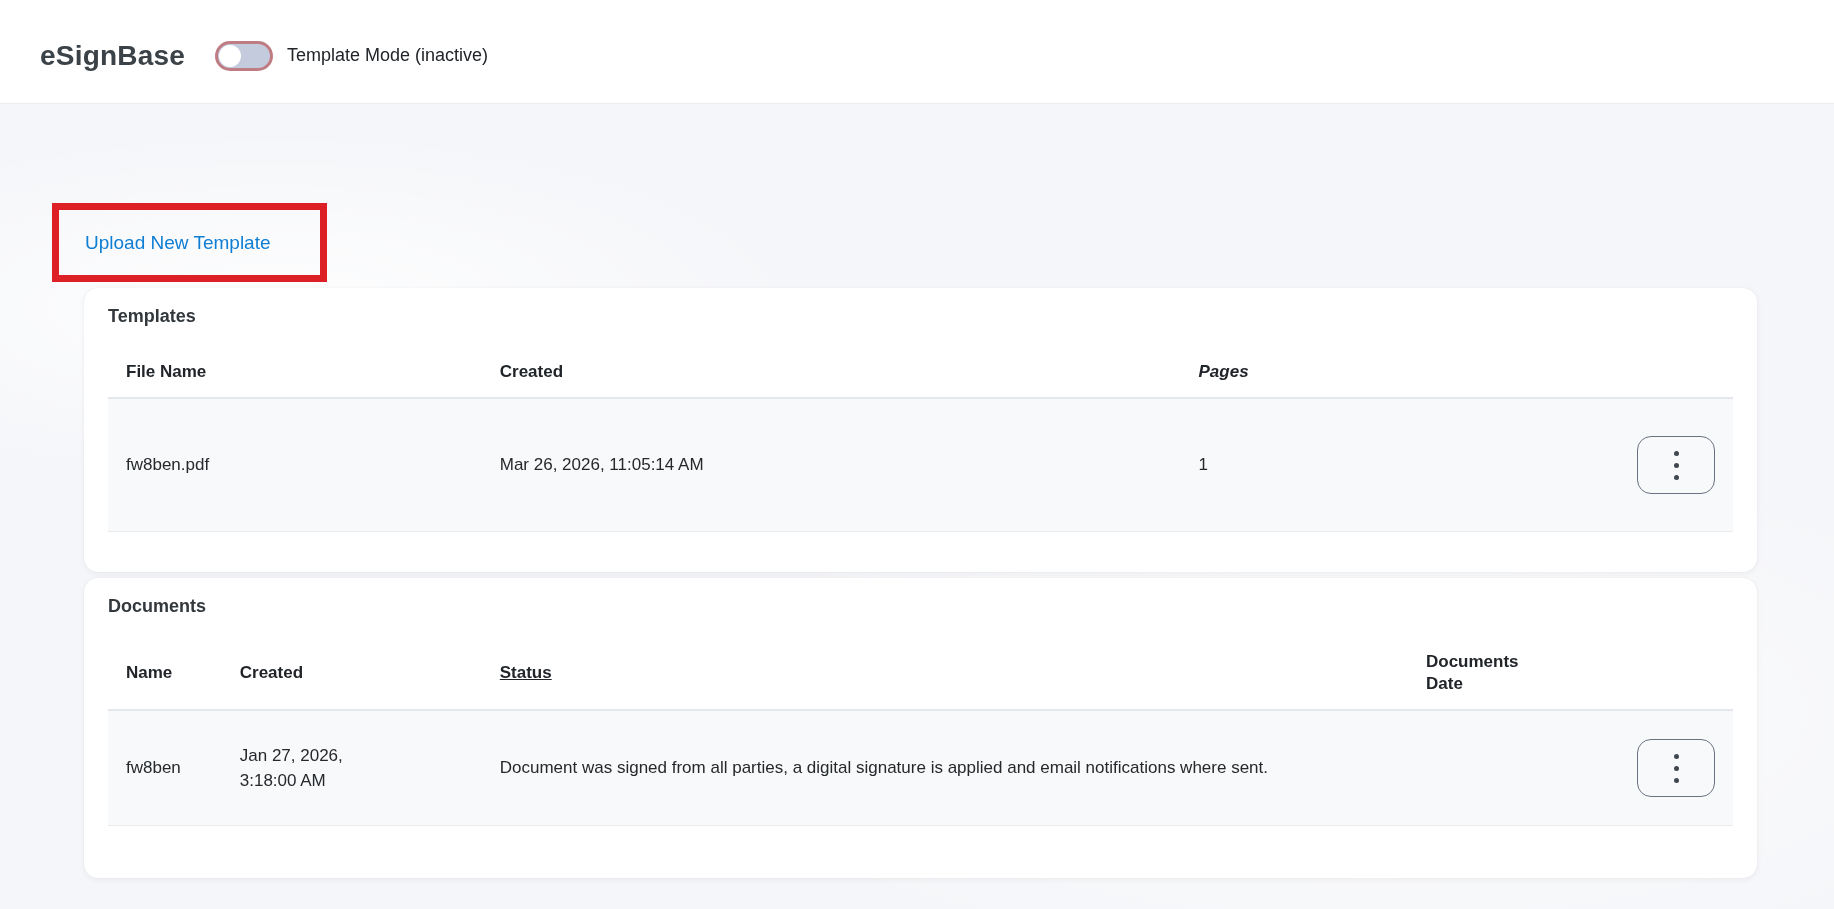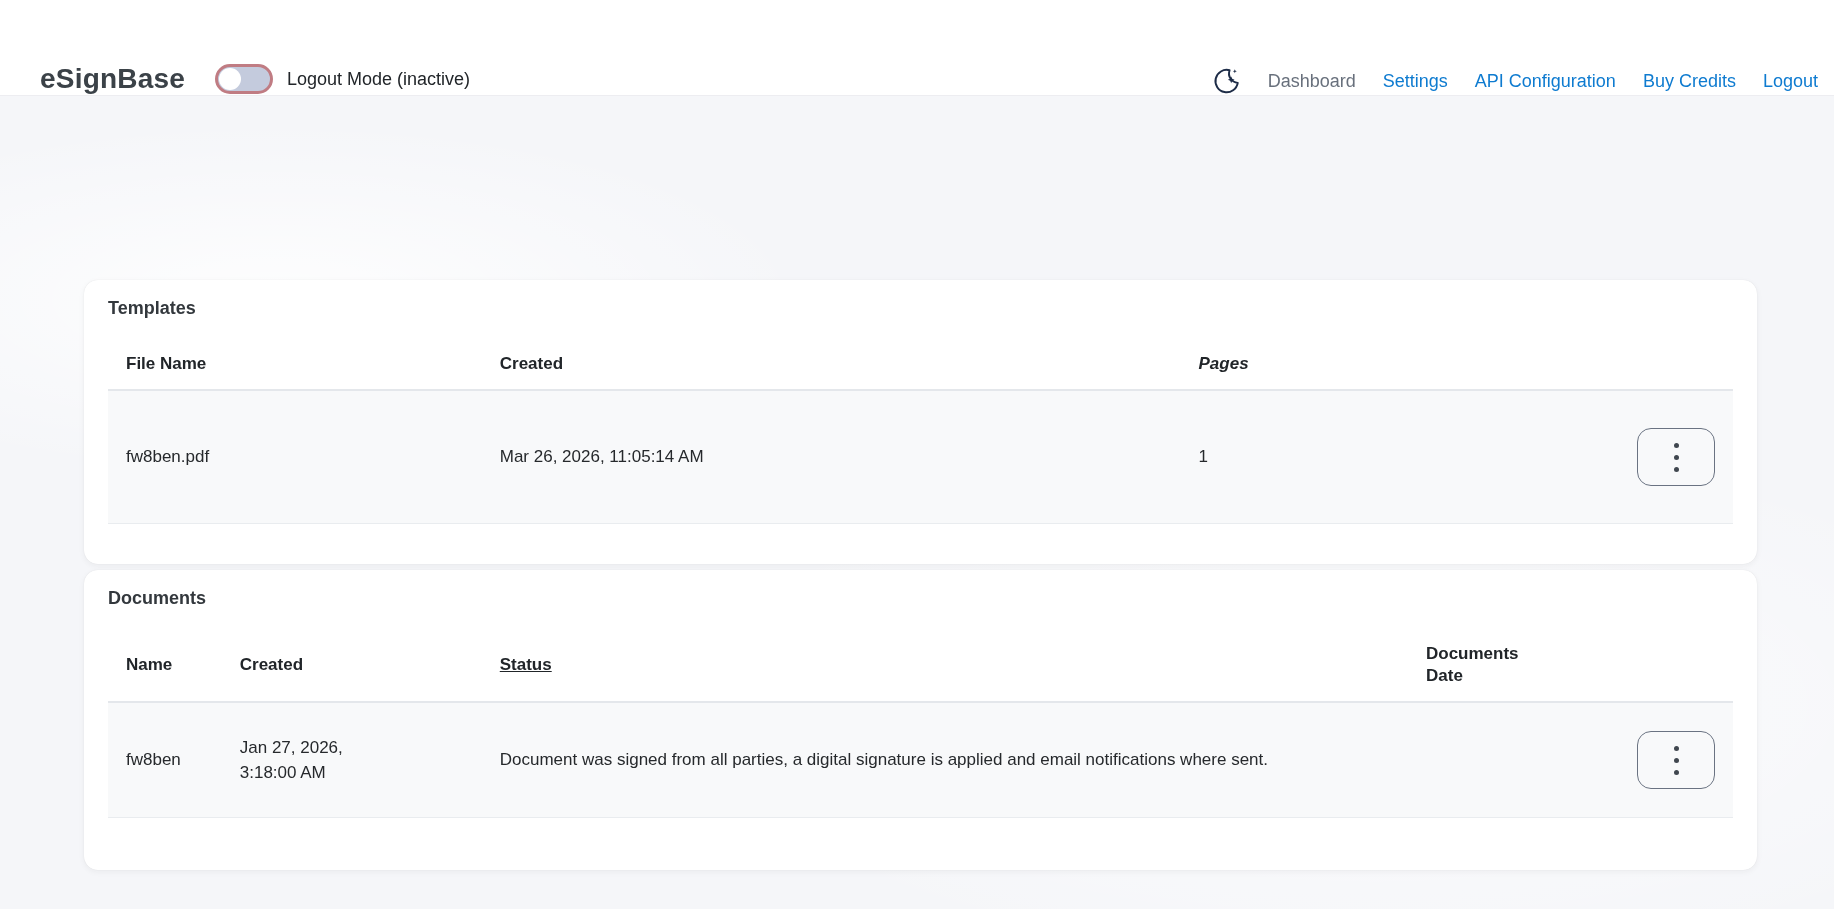--- a/index.html
+++ b/index.html
@@ -9,25 +9,26 @@
     color: #212529;
     background: #ffffff;
   }
 
   
   .header {
     height: 96px;
     background: #ffffff;
     border-bottom: 1px solid #ededf1;
     display: flex;
-    align-items: flex-end;
+    align-items: center;
     justify-content: space-between;
     padding: 0 16px 0 40px;
     position: relative;
     z-index: 2;
+    margin-top: 8px;
   }
   .header-left { display: flex; align-items: center; }
   .brand {
     font-size: 28px;
     font-weight: bold;
     color: #3b4248;
     letter-spacing: 0.2px;
     cursor: pointer;
   }
   .toggle {
@@ -151,41 +152,30 @@
 </style>
 </head>
 <body>
 
 <div class="header">
   <div class="header-left">
     <div class="brand">eSignBase</div>
     <div class="toggle">
       <div class="knob"></div>
     </div>
-    <div class="sandbox-label">Logout Mode (inactive)</div>
-  </div>
-
-  <div class="nav">
-    <span class="theme-btn">
-      <svg width="28" height="28" viewBox="0 0 24 24">
-        <path d="M14.2 2.8 A 9.6 9.6 0 1 0 21.2 13.6 A 8.1 8.1 0 0 1 14.2 2.8 Z" fill="none" stroke="#1d2c47" stroke-width="1.7" stroke-linejoin="round"></path>
-        <path d="M15.6 8.1 l0.85 2.05 2.05 0.85 -2.05 0.85 -0.85 2.05 -0.85 -2.05 -2.05 -0.85 2.05 -0.85 Z" fill="#1d2c47"></path>
-        <path d="M18.7 1.9 l0.5 1.25 1.25 0.5 -1.25 0.5 -0.5 1.25 -0.5 -1.25 -1.25 -0.5 1.25 -0.5 Z" fill="#1d2c47"></path>
-      </svg>
-    </span>
-    <a class="muted">Dashboard</a>
-    <a class="link">Settings</a>
-    <a class="link">API Configuration</a>
-    <a class="link">Buy Credits</a>
-    <a class="link">Logout</a>
-  </div>
+    <div class="sandbox-label">Template Mode (inactive)</div>
+  </div>
+
 </div>
 
 <div class="page">
 
+  <div class="upload-box">
+    <a class="upload-link">Upload New Template</a>
+  </div>
 
   <div class="card card-templates">
     <h2>Templates</h2>
     <table>
       <thead>
         <tr>
           <th class="col-t-name">File Name</th>
           <th class="col-t-created">Created</th>
           <th class="col-t-pages">Pages</th>
           <th class="col-t-actions"></th>

